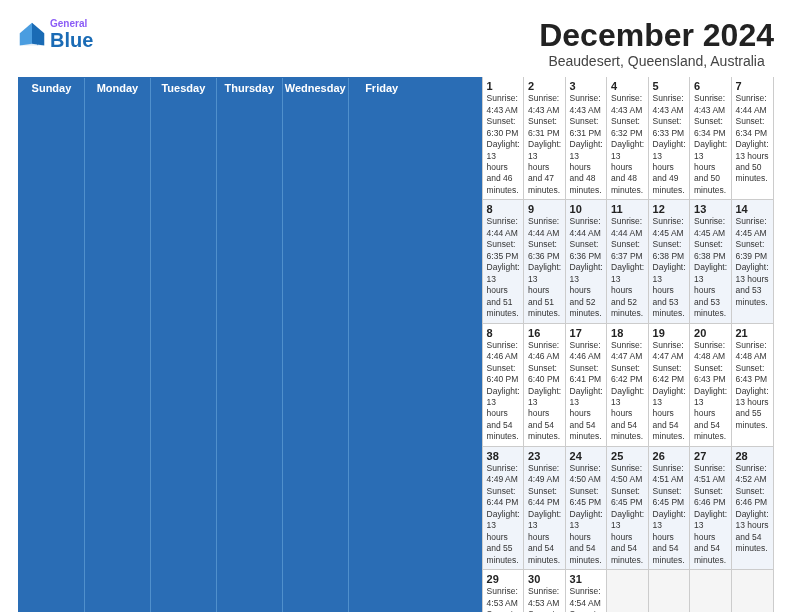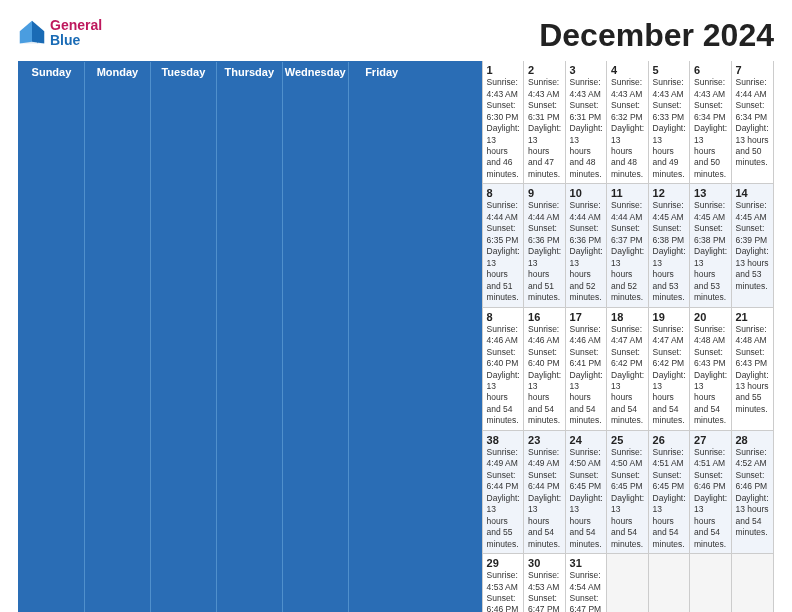--- a/index.html
+++ b/index.html
@@ -27,26 +27,26 @@
       display: flex;
       align-items: center;
       gap: 4px;
     }
     .logo-text {
       display: flex;
       flex-direction: column;
       line-height: 1.1;
     }
     .logo-general {
-      font-size: 14px;
-      font-weight: bold;
-      color: #be185d;
+      font-size: 10px;
+      font-weight: bold;
+      color: #8b5cf6;
     }
     .logo-blue {
-      font-size: 14px;
+      font-size: 20px;
       font-weight: bold;
       color: #1a6bb5;
     }
     .logo-icon {
       width: 28px;
       height: 28px;
     }
     .title-block {
       text-align: center;
     }
@@ -133,20 +133,21 @@
         <polygon points="16,2 30,14 30,28 16,26" fill="#1a6bb5"></polygon>
         <polygon points="16,2 2,14 2,28 16,26" fill="#4a9de0"></polygon>
       </svg>
       <div class="logo-text">
         <span class="logo-general">General</span>
         <span class="logo-blue">Blue</span>
       </div>
     </div>
     <div class="title-block">
       <div class="month-title">December 2024</div>
+      <div class="location">Beaudesert, Queensland, Australia</div>
     </div>
   </div>
 
   <div class="calendar">
     <div class="cal-header">
     <div class="cal-header-cell">Sunday</div>
         <div class="cal-header-cell">Monday</div>
         <div class="cal-header-cell">Tuesday</div>
         <div class="cal-header-cell">Thursday</div>
         <div class="cal-header-cell">Wednesday</div>

